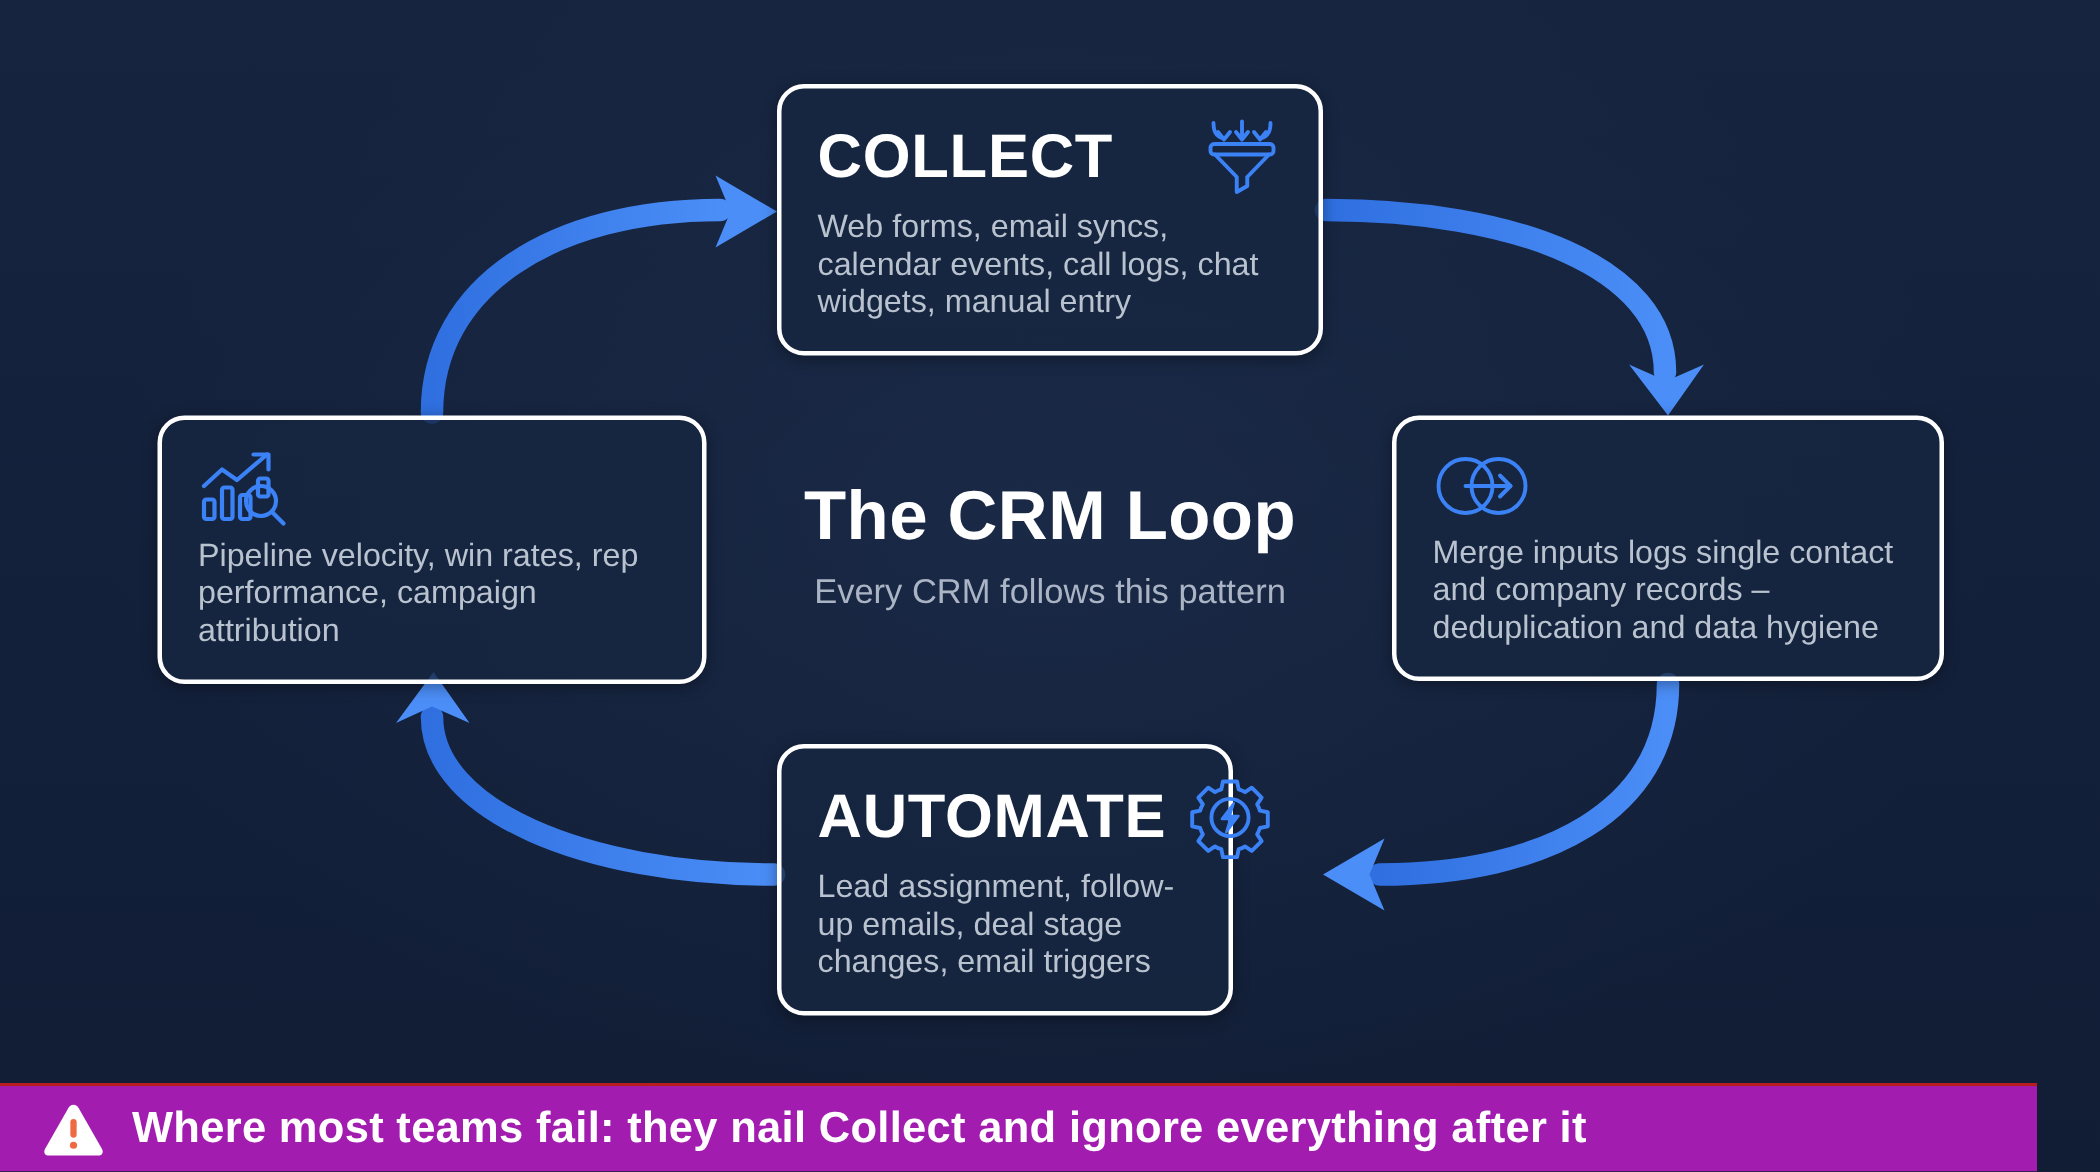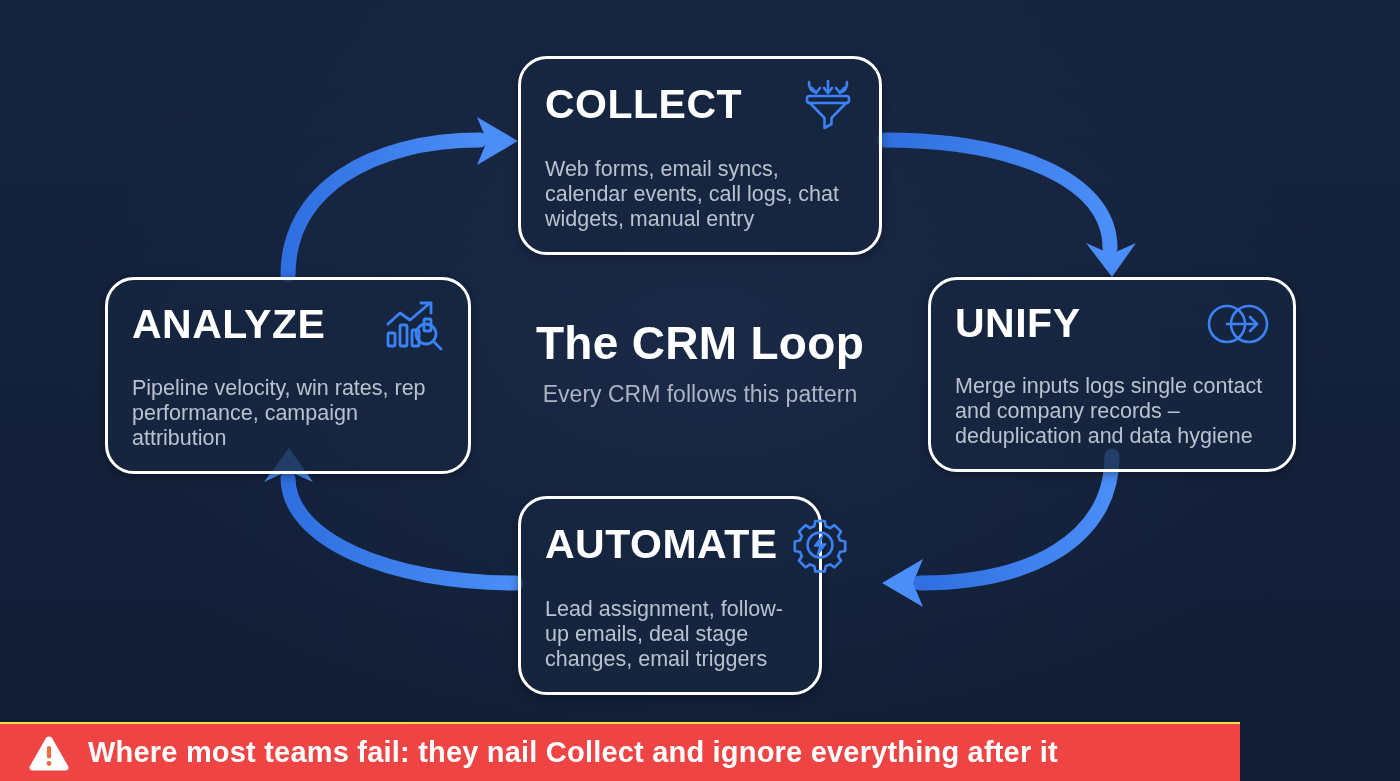--- a/index.html
+++ b/index.html
@@ -19,40 +19,40 @@
       radial-gradient(ellipse 900px 600px at 50% 45%, rgba(40,60,95,0.30), rgba(0,0,0,0) 70%),
       linear-gradient(180deg,#16243f 0%,#13203a 55%,#111d35 100%);
     pointer-events:none;
   }
 
   svg.arrows{ position:absolute; left:0; top:0; width:1400px; height:781px; }
 
   .card{
     position:absolute;
     border:3px solid #ffffff;
-    border-radius:29px;
+    border-radius:18px;
     background:rgba(23,38,64,0.78);
     padding:18px 22px 20px 24px;
     box-shadow:0 2px 10px rgba(0,0,0,0.35);
   }
   .card-head{
     display:flex; align-items:center; justify-content:space-between;
     gap:14px;
   }
   .card-title{
     color:#ffffff;
     font-size:41px;
     font-weight:bold;
     letter-spacing:0.5px;
     line-height:1.05;
     white-space:nowrap;
   }
   .card-icon{ flex:0 0 auto; display:block; }
   .card-body{
-    margin-top:24px;
+    margin-top:6px;
     color:#b9c2cf;
     font-size:21.5px;
     line-height:1.17;
     max-width:100%;
   }
 
   
   #card-collect  { left:518px;  top:56px;  width:364px; }
   #card-unify    { left:928px;  top:277px; width:368px; }
   #card-automate { left:518px;  top:496px; width:304px; }
@@ -65,25 +65,25 @@
   #center .main{
     color:#ffffff; font-size:46px; font-weight:bold; letter-spacing:0.3px;
     line-height:1.1;
     text-align:center;
   }
   #center .sub{
     margin-top:12px; color:#aab4c4; font-size:23px; line-height:1.2;
   }
 
   #banner{
-    position:absolute; left:0; top:722px; width:1240px; height:59px;
-    background:#ef4444;
+    position:absolute; left:0; top:722px; width:1358px; height:59px;
+    background:#a21caf;
     display:flex; align-items:center; gap:18px;
     padding-left:28px;
-    border-top:2px solid #fde047;
+    border-top:2px solid #b91c1c;
   }
   #banner .warn{ flex:0 0 auto; display:block; }
   #banner .btext{
     color:#ffffff; font-size:29px; font-weight:bold; letter-spacing:0.2px;
     white-space:nowrap;
   }
 </style>
 </head>
 <body>
 
@@ -134,21 +134,20 @@
           <rect x="8" y="19" width="42" height="7" rx="2.4"></rect>
           <path d="M11 26 L25.5 41 L25.5 51 L32.5 47 L32.5 41 L47 26"></path>
         </g>
       </svg>
     </div>
     <div class="card-body">Web forms, email syncs, calendar events, call logs, chat widgets, manual entry</div>
   </div>
 
   <div class="card" id="card-unify">
     <div class="card-head">
-      <div class="card-title">UNIFY</div>
       <svg class="card-icon" width="66" height="52" viewBox="0 0 66 52">
         <g fill="none" stroke="#3b82f6" stroke-width="2.6" stroke-linecap="round" stroke-linejoin="round">
           <circle cx="22" cy="26" r="18"></circle>
           <circle cx="44" cy="26" r="18"></circle>
           <path d="M22 26 L52 26"></path>
           <path d="M45 19 L52 26 L45 33"></path>
         </g>
       </svg>
     </div>
     <div class="card-body">Merge inputs logs single contact and company records – deduplication and data hygiene</div>
@@ -163,21 +162,20 @@
           <circle cx="28" cy="28" r="12.4"></circle>
           <path d="M30.5 18.5 L22.5 29 h5.6 l-2.6 8.8 8.2-10.8 h-5.8 z" fill="#3b82f6" stroke-width="1.6"></path>
         </g>
       </svg>
     </div>
     <div class="card-body">Lead assignment, follow-up emails, deal stage changes, email triggers</div>
   </div>
 
   <div class="card" id="card-analyze">
     <div class="card-head">
-      <div class="card-title">ANALYZE</div>
       <svg class="card-icon" width="62" height="54" viewBox="0 0 62 54">
         <g fill="none" stroke="#3b82f6" stroke-width="2.8" stroke-linecap="round" stroke-linejoin="round">
           <path d="M4 26 L16 15 L26 22 L46 5"></path>
           <path d="M37 5 L47 5 L47 15"></path>
           <rect x="4" y="35" width="7" height="13" rx="1.5"></rect>
           <rect x="16" y="27" width="7" height="21" rx="1.5"></rect>
           <rect x="28" y="32" width="7" height="16" rx="1.5"></rect>
           <rect x="40" y="21" width="7" height="12" rx="1.5"></rect>
           <circle cx="42" cy="36" r="10"></circle>
           <path d="M49.5 43.5 L57 51"></path>

